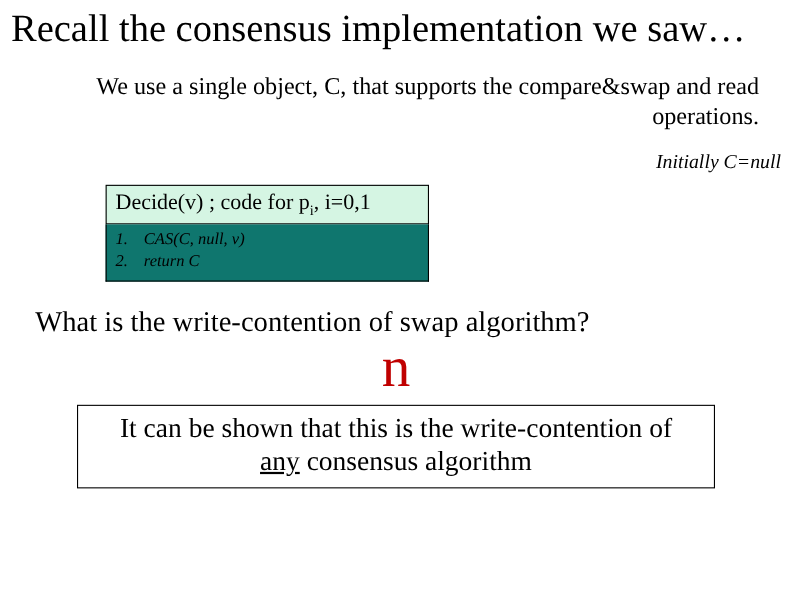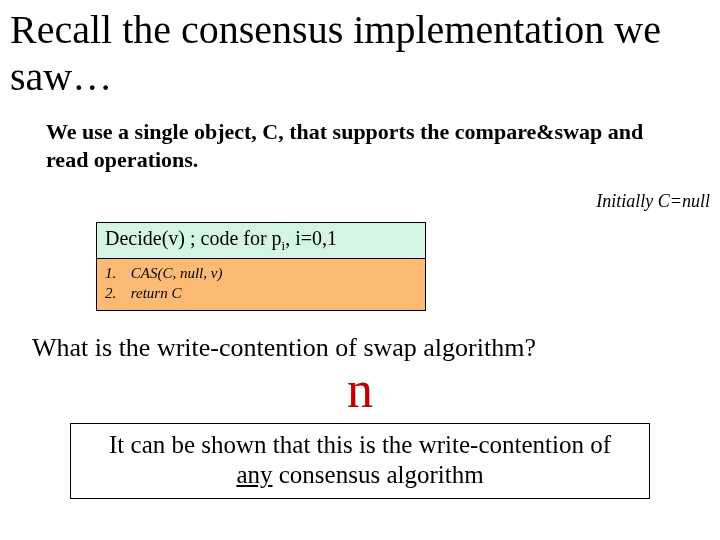--- a/index.html
+++ b/index.html
@@ -10,63 +10,64 @@
     background: #fff;
     font-family: "Times New Roman", Times, serif;
     color: #000;
     position: relative;
     overflow: hidden;
   }
   .slide {
     padding: 4px 10px 0 10px;
   }
   .title {
-    font-size: 40px;
+    font-size: 35px;
     font-family: "Times New Roman", serif;
     margin: 2px 0 18px 0;
     font-weight: normal;
   }
   .intro {
     font-family: "Comic Sans MS", "Comic Sans", cursive;
     font-size: 22px;
-    font-weight: bold;
+    font-weight: normal;
     margin: 0 20px 18px 36px;
     line-height: 1.25;
+    text-align: right;
   }
   .initially {
     font-family: "Comic Sans MS", cursive;
     font-style: italic;
     font-size: 18px;
     margin: 6px 0 10px 86px;
     text-align: right;
   }
   .codebox-wrap {
     margin-left: 86px;
-    width: 330px;
+    width: 294px;
   }
   .codehead {
     border: 1px solid #000;
     background: #d5f5e3;
     padding: 4px 8px 4px 8px;
     font-family: "Comic Sans MS", cursive;
     font-size: 20px;
   }
   .codehead .sub {
     font-size: 0.65em;
     vertical-align: sub;
   }
   .codebody {
     border: 1px solid #000;
     border-top: none;
     padding: 4px 8px 6px 8px;
     font-family: "Comic Sans MS", cursive;
     font-style: italic;
     font-size: 15px;
     line-height: 1.35;
-    background: #fdba74;
+    background: #0f766e;
   }
   .codebody .num {
     display: inline-block;
     width: 22px;
   }
   .question {
     font-family: "Times New Roman", serif;
     font-size: 26px;
     margin: 22px 0 0 22px;
   }

